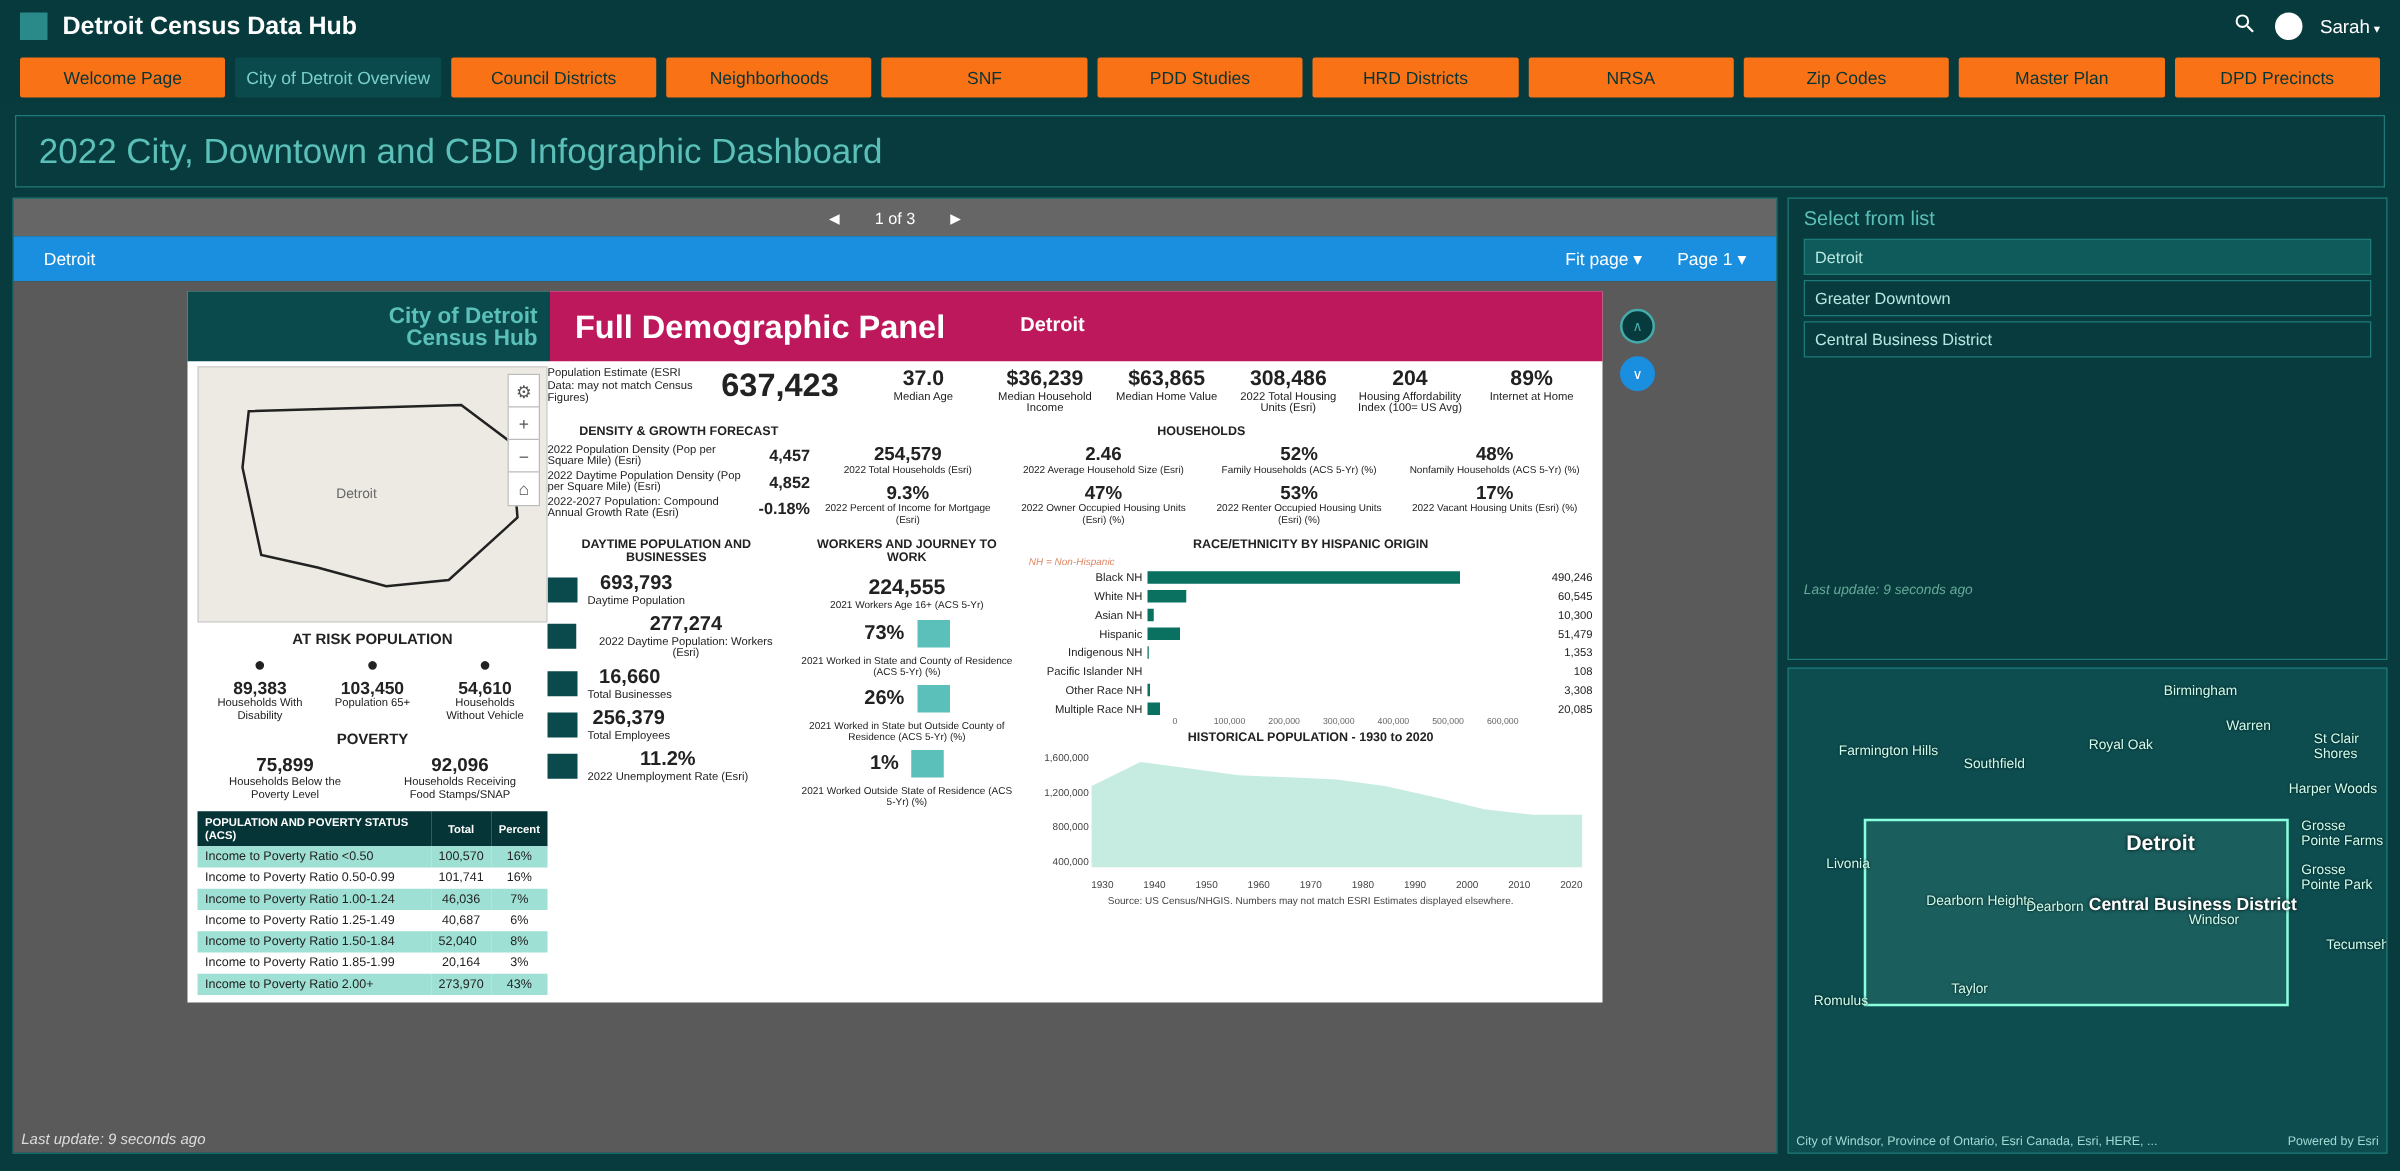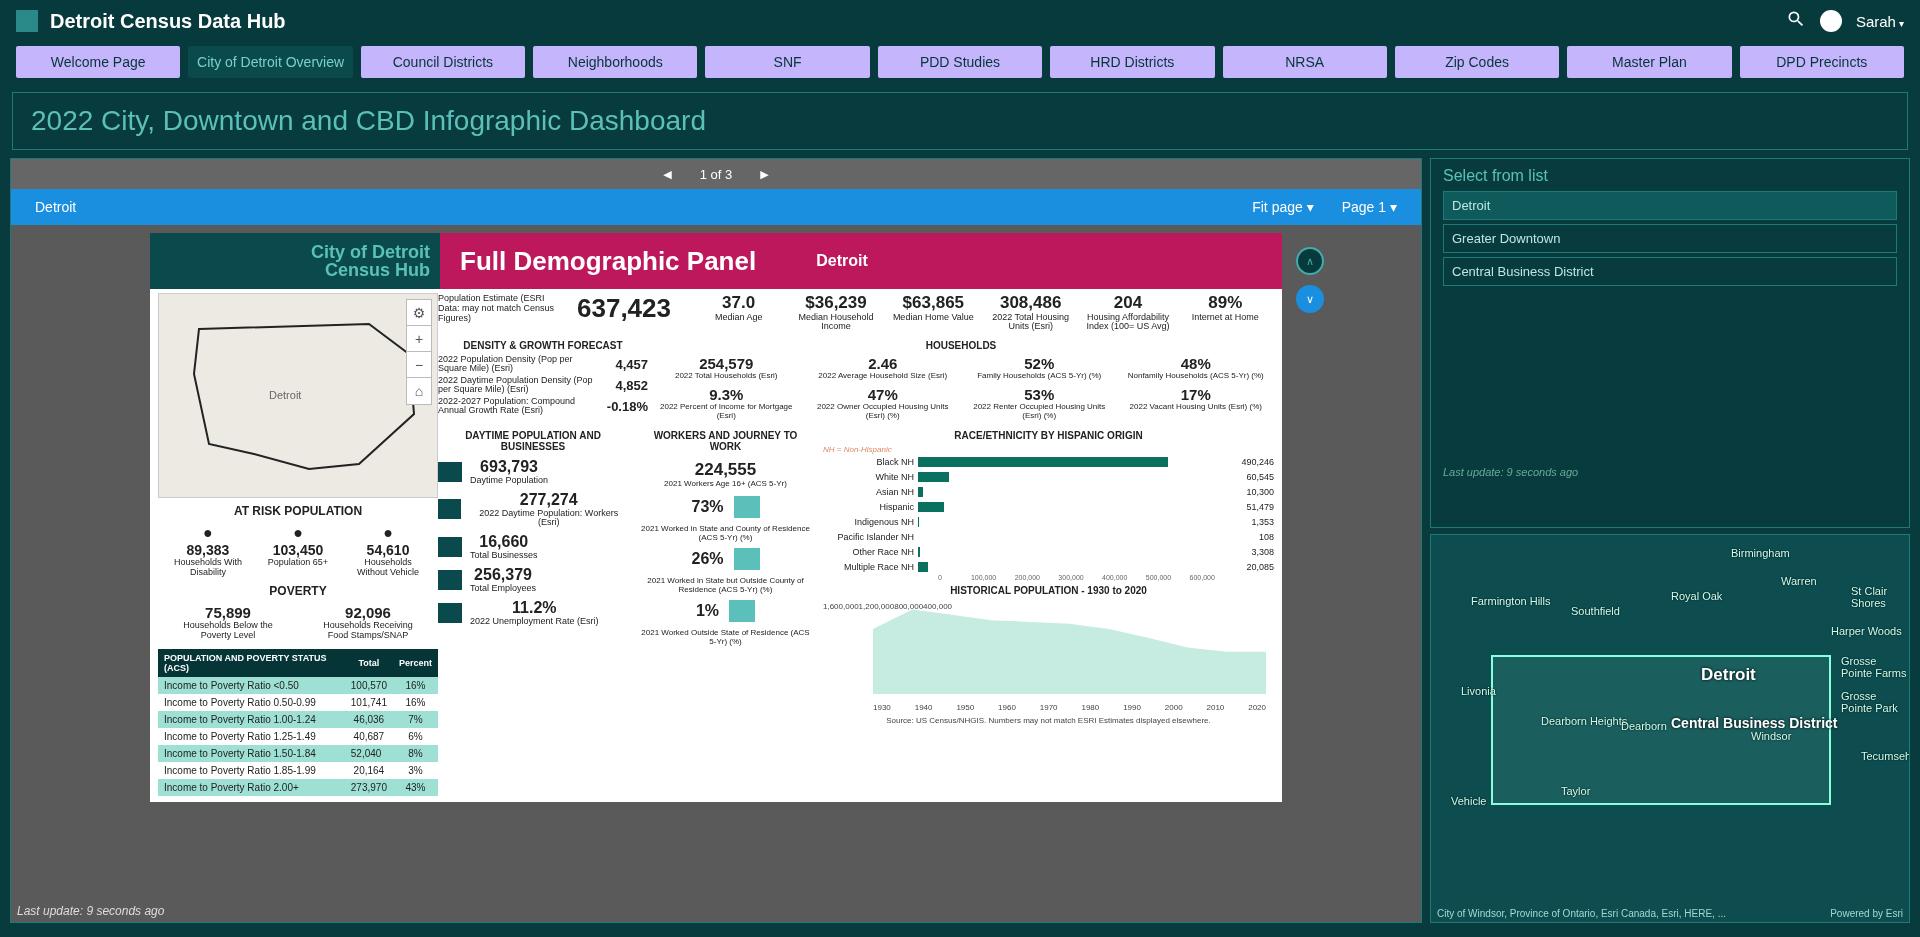--- a/index.html
+++ b/index.html
@@ -6,21 +6,21 @@
 body{background:#083b3d;color:#fff;width:1920px;height:937px;overflow:hidden;position:relative}
 .header{height:42px;display:flex;align-items:center;padding:0 16px;background:#073a3c}
 .logo-sq{width:22px;height:22px;background:#2a8a8a;margin-right:12px}
 .app-title{font-size:20px;font-weight:700;color:#fff}
 .header-right{margin-left:auto;display:flex;align-items:center;gap:14px}
 .search-ic svg{width:20px;height:20px;fill:#fff}
 .avatar{width:22px;height:22px;border-radius:50%;background:#fff}
 .user-nm{font-size:15px}
 .caret{font-size:10px;margin-left:3px}
 .tabs{display:flex;gap:8px;padding:4px 16px;background:#073a3c}
-.tab{flex:1;text-align:center;padding:8px 4px;background:#c4b5fd;color:#063537;font-size:14px;cursor:pointer;border-radius:2px}
+.tab{flex:1;text-align:center;padding:8px 4px;background:#f97316;color:#063537;font-size:14px;cursor:pointer;border-radius:2px}
 .tab.dark{background:#0a4a4c;color:#7ad0c9}
 .dash-title-bar{margin:10px 12px 0;border:1px solid #1e7a78;padding:12px 18px}
 .dash-title{font-size:28px;color:#5bc0b9;font-weight:300}
 .main{display:flex;gap:8px;padding:8px 10px;height:calc(937px - 42px - 46px - 68px)}
 .left-pane{flex:1;display:flex;flex-direction:column;border:1px solid #1e7a78}
 .pager{background:#666;height:30px;display:flex;align-items:center;justify-content:center;gap:28px;font-size:13px}
 .pager .arr{cursor:pointer;font-size:11px}
 .viewer-bar{background:#1a8fe0;height:36px;display:flex;align-items:center;padding:0 24px;font-size:14px}
 .viewer-bar .spacer{flex:1}
 .viewer-bar .ctl{margin-left:28px;cursor:pointer}
@@ -79,21 +79,21 @@
 .race-section{font-size:9px}
 .race-row{display:flex;align-items:center;height:15px}
 .race-lbl{width:95px;text-align:right;padding-right:4px}
 .race-bar-wrap{flex:1;position:relative;height:10px}
 .race-bar{position:absolute;left:0;top:0;height:10px;background:#0a7060}
 .race-val{width:50px;text-align:right;padding-left:4px}
 .race-axis{display:flex;font-size:7px;color:#666}
 .race-axis span{flex:1;text-align:center}
 .hist-chart{height:110px;position:relative;margin-top:6px}
 .hist-area{position:absolute;left:50px;right:8px;top:4px;bottom:18px;background:linear-gradient(#c6ebe1,#c6ebe1);clip-path:polygon(0 26%,10% 4%,20% 10%,30% 16%,40% 18%,50% 20%,60% 26%,70% 36%,80% 47%,90% 52%,100% 52%,100% 100%,0 100%)}
-.hist-y{position:absolute;left:0;top:0;bottom:18px;width:48px;display:flex;justify-content:space-between;font-size:8px;text-align:center;color:#444}
+.hist-y{position:absolute;left:0;top:0;bottom:18px;width:48px;display:flex;flex-direction:column;justify-content:space-between;font-size:8px;text-align:right;color:#444}
 .hist-x{position:absolute;left:50px;right:8px;bottom:0;display:flex;justify-content:space-between;font-size:8px;color:#444}
 .footnote{font-size:8px;text-align:center;color:#444;margin-top:4px}
 .side-circ{position:absolute;right:-42px;top:14px;width:28px;height:28px;border-radius:50%;border:2px solid #4aa;display:flex;align-items:center;justify-content:center;font-size:11px;color:#4aa;background:#073a3c}
 .side-circ.dn{top:52px;background:#1a8fe0;color:#fff;border-color:#1a8fe0}
 .right-pane{width:480px;display:flex;flex-direction:column;gap:6px}
 .sel-box{border:1px solid #1e7a78;padding:8px 12px;flex:0 0 auto}
 .sel-title{color:#5bc0b9;font-size:16px;margin-bottom:6px}
 .sel-item{padding:6px 8px;border:1px solid #1e7a78;margin-bottom:4px;color:#b9e8e2;font-size:13px;cursor:pointer}
 .sel-item.act{background:#0f5a5a}
 .sel-upd{font-style:italic;font-size:11px;color:#6a9;margin-top:180px}
@@ -542,19 +542,19 @@
           <div class="map-lbl" style="left:240px;top:55px">Royal Oak</div>
           <div class="map-lbl" style="left:400px;top:90px">Harper Woods</div>
           <div class="map-lbl" style="left:410px;top:120px">Grosse Pointe Farms</div>
           <div class="map-lbl" style="left:30px;top:150px">Livonia</div>
           <div class="map-lbl" style="left:110px;top:180px">Dearborn Heights</div>
           <div class="map-lbl" style="left:190px;top:185px">Dearborn</div>
           <div class="map-lbl" style="left:320px;top:195px">Windsor</div>
           <div class="map-lbl" style="left:410px;top:155px">Grosse Pointe Park</div>
           <div class="map-lbl" style="left:430px;top:215px">Tecumseh</div>
           <div class="map-lbl" style="left:130px;top:250px">Taylor</div>
-          <div class="map-lbl" style="left:20px;top:260px">Vehicle</div>
+          <div class="map-lbl" style="left:20px;top:260px">Romulus</div>
         </div>
       <div class="windsor">City of Windsor, Province of Ontario, Esri Canada, Esri, HERE, ...</div>
       <div class="esri">Powered by Esri</div>
     </div>
   </div>
 </div>
 
 </body></html>

